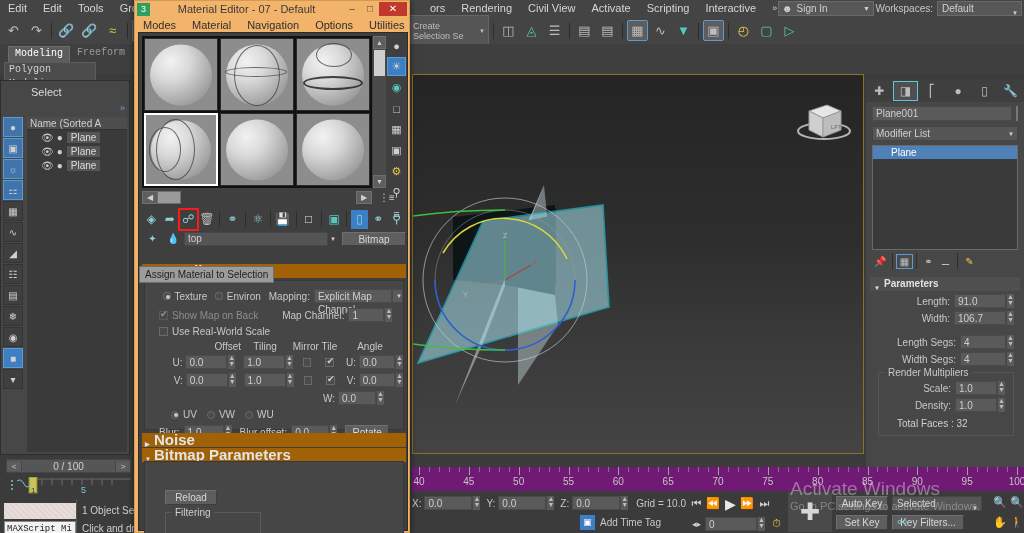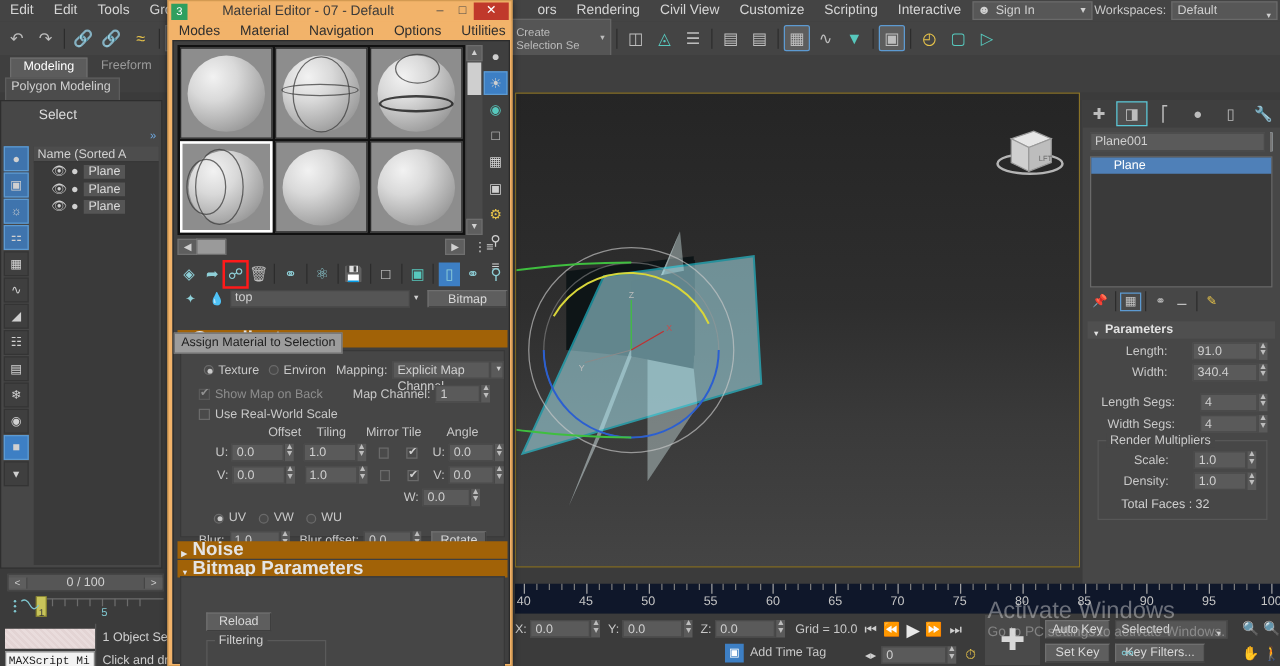--- a/index.html
+++ b/index.html
@@ -39,21 +39,21 @@
 
   
   #toolbar { left:0; top:17px; width:1024px; height:27px; background:#444; display:flex;
              align-items:center; padding:0 2px; }
   .tbico { width:21px;height:21px; margin:0 1px; display:flex;align-items:center;justify-content:center;
            font-size:13px; color:#bdbdbd; border:1px solid transparent; border-radius:2px;}
   .tbico.on { border-color:#5d9ad1; background:#5d5d5d; }
 
   
   #ribbon { left:0; top:44px; width:1024px; height:30px; background:#3f3f3f; }
-  .rtab { position:absolute; height:24px; font-size:10px; text-align:center; line-height:14px;}
+  .rtab { position:absolute; height:24px; font-size:10px; text-align:center; line-height:14px;font-family:Liberation Mono, monospace;}
 
   
   #sceneexp { left:0; top:80px; width:130px; height:375px; background:#474747;
               border:1px solid #2e2e2e; }
   #seTitle { height:22px; line-height:22px; padding-left:30px; font-size:11px; color:#dcdcdc; }
   #seTools { position:absolute; left:2px; top:36px; width:22px; }
   .setool { width:20px;height:20px; margin-bottom:1px; display:flex; align-items:center;
             justify-content:center; background:#3f3f3f; border:1px solid #343434; font-size:10px;}
   .setool.on { background:#3f74ad; border-color:#5d9ad1; }
   #seList { position:absolute; left:26px; top:36px; right:2px; bottom:2px; background:#3a3a3a;}
@@ -84,28 +84,28 @@
   .msrow.sel { background:#4f80b8; color:#fff; }
   #msTools { margin:3px 6px 0 6px; height:16px; display:flex; align-items:center; }
   .mst { width:17px;height:15px; display:flex;align-items:center;justify-content:center;
          font-size:10px; color:#bfbfbf;}
   .mst.on { background:#4a4a4a; border:1px solid #5d9ad1;}
   .rollhdr { margin:8px 4px 0 4px; height:14px; background:#4f4f4f; font-size:10px;
              font-weight:bold; color:#e2e2e2; line-height:14px; padding-left:14px;
              position:relative;}
   .rollhdr:before { content:"\25BC"; position:absolute; left:4px; font-size:6px; top:4px;}
   .prow { display:flex; align-items:center; justify-content:flex-end; margin:3px 10px 0 6px; }
-  .prow .lbl { margin-right:20px; }
+  .prow .lbl { margin-right:4px; }
   .grpbox { margin:6px 10px 0 12px; border:1px solid #575757; padding:6px 4px 4px 4px;
             position:relative; }
   .grptitle { position:absolute; top:-6px; left:6px; background:#474747; padding:0 3px;
               font-size:10px; color:#cacaca;}
 
   
-  #ruler { left:412px; top:467px; width:612px; height:24px; background:#0f172a; }
+  #ruler { left:412px; top:467px; width:612px; height:24px; background:#701a75; }
   #rulerticks { position:absolute; left:0; top:0; width:612px; height:10px; }
   .rtick { position:absolute; top:0; width:1px; height:5px; background:#7a7a7a; }
   .rtick.maj { height:8px; background:#a0a0a0; }
   .rnum { position:absolute; top:9px; font-size:10px; color:#c5c5c5; transform:translateX(-50%); }
   #coordbar { left:412px; top:491px; width:612px; height:42px; background:#3b3b3b; }
   #statusleft { left:0; top:455px; width:412px; height:78px; background:#3b3b3b;}
   #frameNav { position:absolute; left:6px; top:4px; width:125px; height:14px; display:flex;
               align-items:center; background:#565656; border:1px solid #454545;}
   #miniruler { position:absolute; left:6px; top:22px; width:125px; height:22px; }
   #maxscript { position:absolute; left:4px; top:48px; width:72px; height:16px; background:#e8d9d9;}
@@ -184,21 +184,21 @@
 <div id="root">
 
   <div id="menubar" class="abs">
     <span class="mi">Edit</span>
     <span class="mi">Edit</span>
     <span class="mi">Tools</span>
     <span class="mi">Gro</span>
     <span class="mi" style="margin-left:276px">ors</span>
     <span class="mi">Rendering</span>
     <span class="mi">Civil View</span>
-    <span class="mi">Customize</span>
+    <span class="mi">Activate</span>
     <span class="mi">Scripting</span>
     <span class="mi">Interactive</span>
     <span class="mi" style="font-size:9px">»</span>
   </div>
   <div id="signin">
     <span style="margin-right:4px;">☻</span>
     <span>Sign In</span>
     <span style="margin-left:auto;font-size:7px">▼</span>
   </div>
   <div id="wsp">
@@ -344,20 +344,24 @@
       <div class="cptab on">◨</div>
       <div class="cptab">⎡</div>
       <div class="cptab">●</div>
       <div class="cptab">▯</div>
       <div class="cptab">🔧</div>
     </div>
     <div id="cpName">
       <input class="fld" style="flex: 1 1 0%; height: 15px;" value="Plane001">
       <div id="cpColor"></div>
     </div>
+    <div id="modList">
+      <span>Modifier List</span>
+      <span style="font-size:6px">▼</span>
+    </div>
     <div id="modStack">
       <div class="msrow sel">Plane</div>
     </div>
     <div id="msTools">
       <div class="mst">📌</div>
       <div class="sep"></div>
       <div class="mst on">▦</div>
       <div class="sep"></div>
       <div class="mst">⚭</div>
       <div class="mst">⚊</div>
@@ -367,21 +371,21 @@
 
     <div class="rollhdr">Parameters</div>
 
     <div class="prow">
       <span class="lbl">Length:</span>
       <span class="fld" style="width:52px">91.0</span>
       <span class="spin"></span>
     </div>
     <div class="prow">
       <span class="lbl">Width:</span>
-      <span class="fld" style="width:52px">340.4</span>
+      <span class="fld" style="width:52px">106.7</span>
       <span class="spin"></span>
     </div>
     <div class="prow" style="margin-top:10px">
       <span class="lbl">Length Segs:</span>
       <span class="fld" style="width:46px">4</span>
       <span class="spin"></span>
     </div>
     <div class="prow">
       <span class="lbl">Width Segs:</span>
       <span class="fld" style="width:46px">4</span>

